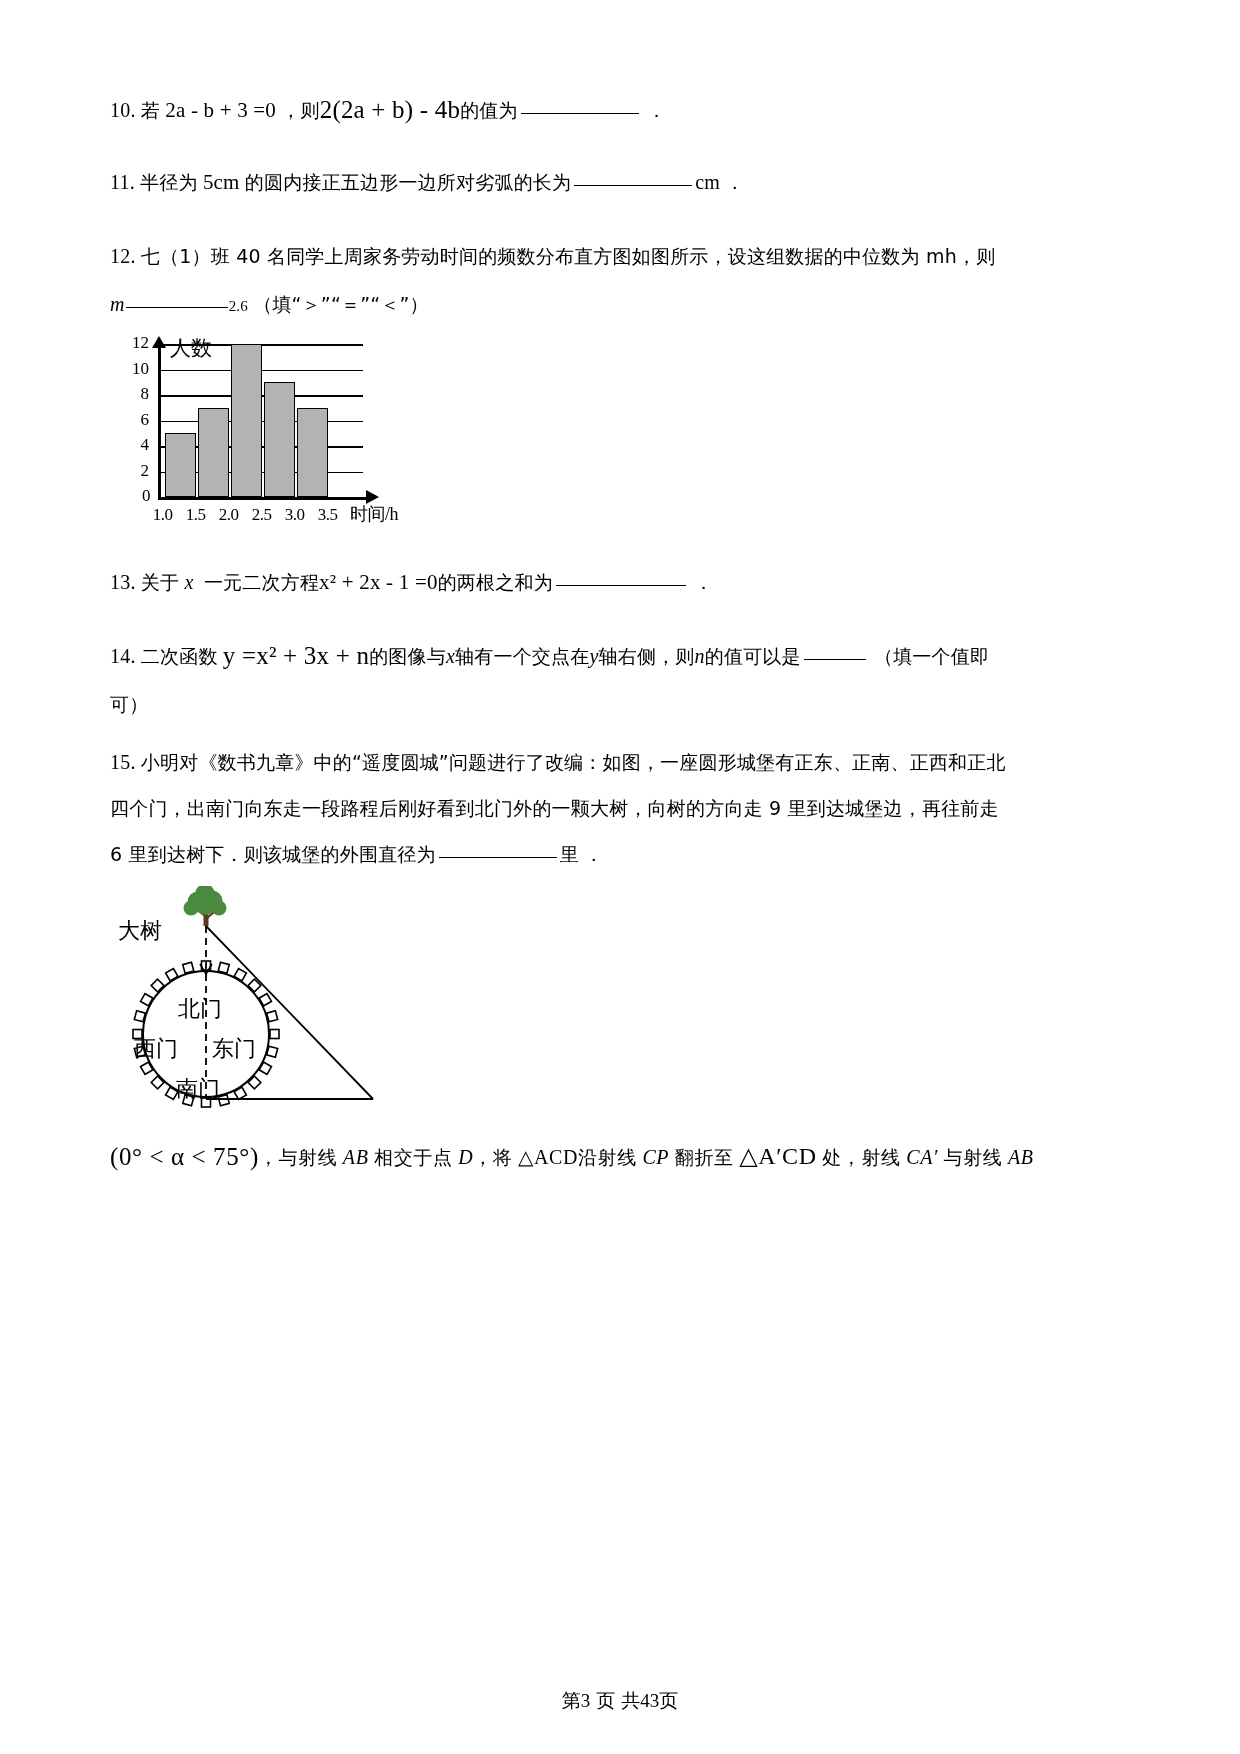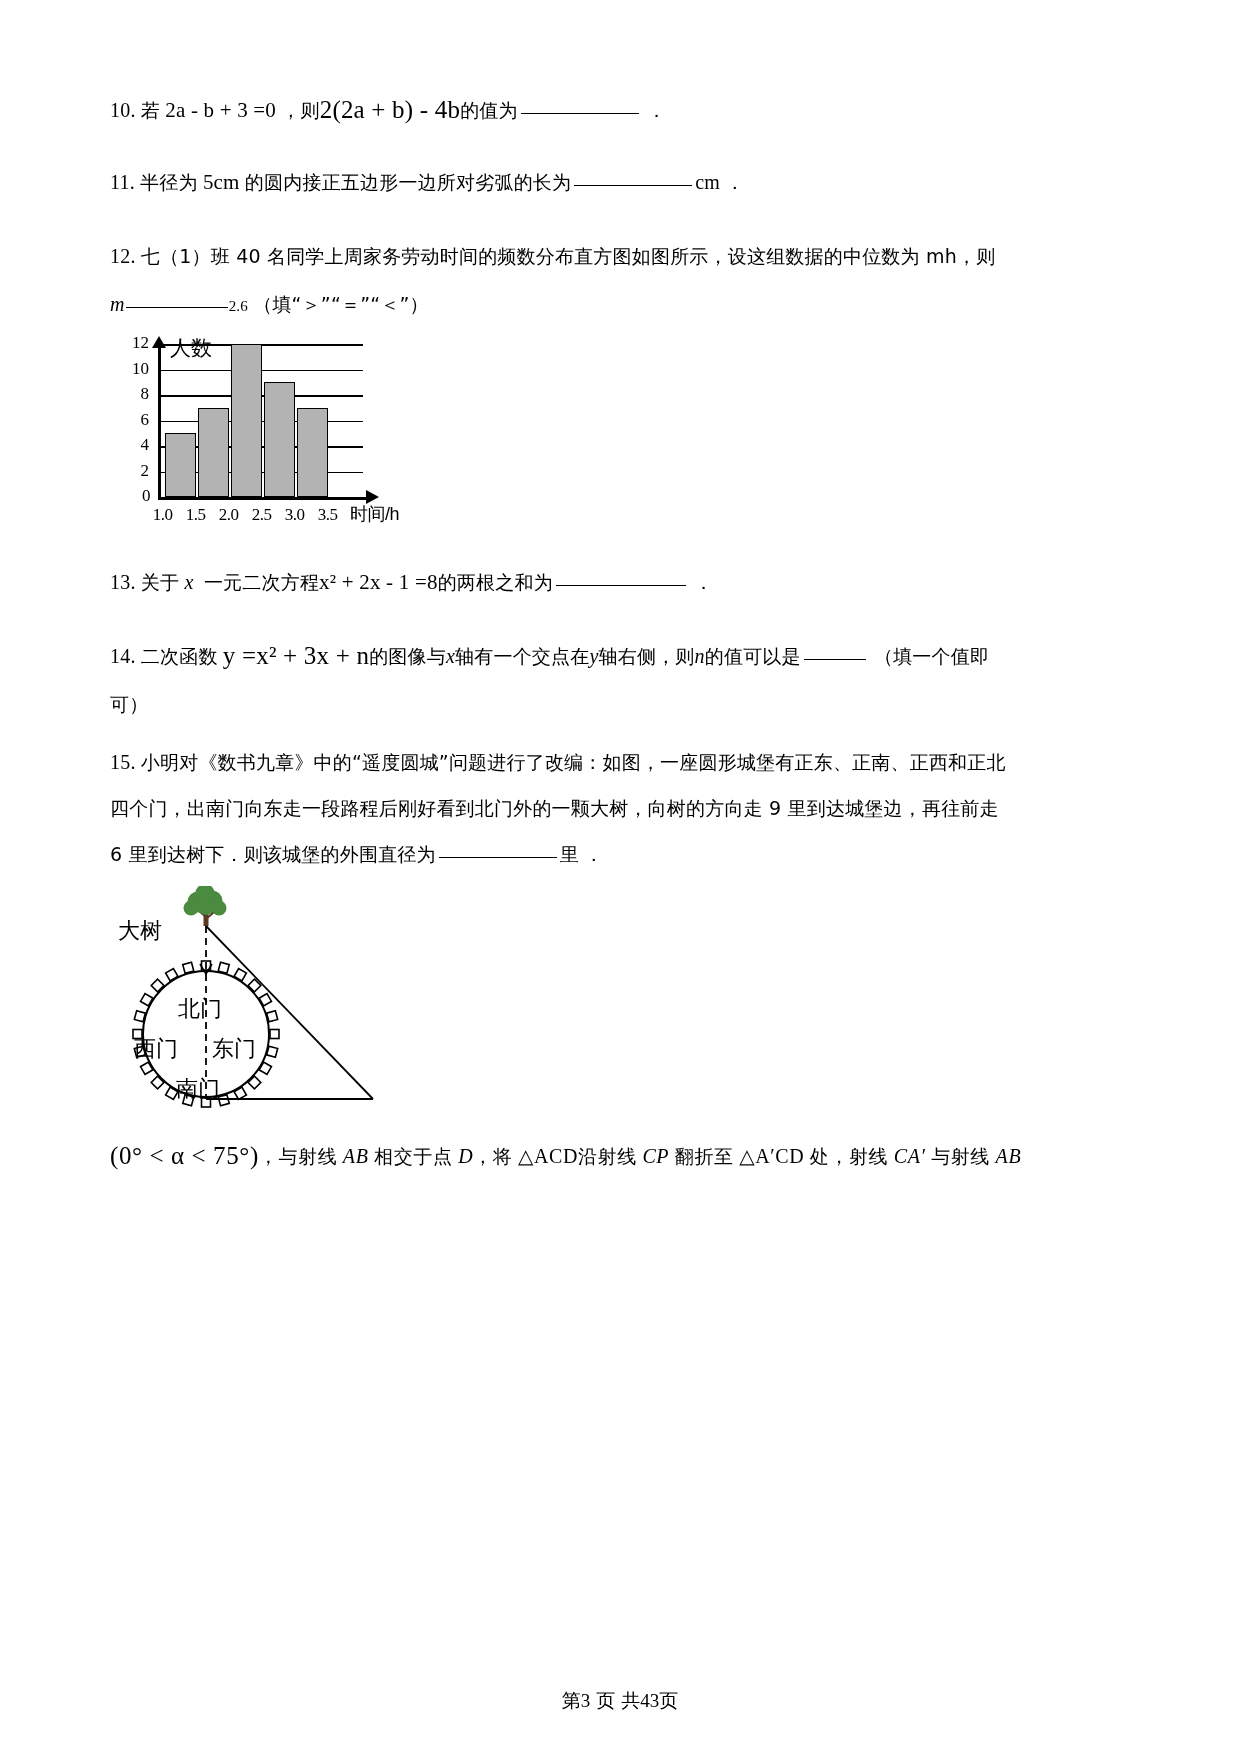--- a/index.html
+++ b/index.html
@@ -54,21 +54,21 @@
   .xaxis { position: absolute; left: 30px; top: 163px; width: 210px; height: 2.5px; background: #000; }
   .xarrow { position: absolute; left: 238px; top: 156px; width: 0; height: 0;
             border-top: 7px solid transparent; border-bottom: 7px solid transparent; border-left: 13px solid #000; }
   .gridline { position: absolute; left: 32px; height: 1.6px; background: #000; width: 203px; }
   .ytick { position: absolute; right: 7px; font-family: "Liberation Serif", serif; font-size: 17px; text-align: right; width: 26px; }
   .ytick-col { position: absolute; left: 0px; top: 0; width: 28px; height: 170px; }
   .bars { position: absolute; left: 37px; top: 10px; width: 200px; height: 153px; }
   .bar { position: absolute; bottom: 0; width: 31px; background: #b3b3b3; border: 1.8px solid #000; box-sizing: border-box; }
   .xticklabels { position: absolute; left: 18px; top: 168px; font-family: "Liberation Serif", serif; font-size: 17px; white-space: nowrap; letter-spacing: -0.5px; }
   .xticklabels span { display: inline-block; width: 33px; text-align: center; }
-  .xaxis-title { font-family: Liberation Sans, sans-serif; font-size: 18px; padding-left: 6px; }
+  .xaxis-title { font-family: Liberation Serif, serif; font-size: 18px; padding-left: 6px; }
   .zerolabel { position: absolute; left: 14px; top: 152px; font-family: "Liberation Serif", serif; font-size: 17px; }
 
   
   .castle-wrap { position: relative; width: 320px; height: 240px; margin: 10px 0 8px 10px; }
   .castle-label { position: absolute; font-family: "DejaVu Sans", sans-serif; font-size: 22px; }
 
   
   .footer {
     position: absolute;
     left: 0; top: 1688px;
@@ -151,21 +151,21 @@
           <span id="xt0">1.0</span><span id="xt1">1.5</span><span id="xt2">2.0</span><span id="xt3">2.5</span><span id="xt4">3.0</span><span id="xt5">3.5</span><span class="xaxis-title" style="width:auto">时间/h</span>
         </div>
 
       </div>
     </div>
 
     <div class="q" style="margin-top:26px">
       <span class="num">13.</span>
       <span class="cn">关于</span>
       <i class="v" style="font-size:20px">x</i>
-      &nbsp;<span class="cn">一元二次方程</span><span class="mt" style="font-size:21px">x² + 2x - 1 =8</span><span class="cn">的两根之和为</span><span class="blank-l"></span>
+      &nbsp;<span class="cn">一元二次方程</span><span class="mt" style="font-size:21px">x² + 2x - 1 =0</span><span class="cn">的两根之和为</span><span class="blank-l"></span>
       <span class="cn">．</span>
     </div>
 
     <div class="q" style="margin-top:30px; margin-bottom:4px">
       <span class="num">14.</span>
       <span class="cn">二次函数</span>
       <span class="big mt">y =x² + 3x + n</span><span class="cn">的图像与</span><i class="v" style="font-size:20px">x</i><span class="cn">轴有一个交点在</span><i class="v" style="font-size:20px">y</i><span class="cn">轴右侧，则</span><i class="v" style="font-size:20px">n</i><span class="cn">的值可以是</span><span class="blank-s"></span>
       <span class="cn">（填一个值即</span>
     </div>
     <div class="q" style="margin-bottom:10px">
@@ -244,21 +244,21 @@
 
 
     <div class="q" style="margin-bottom:20px; letter-spacing:0.6px">
       <span class="big mt">(0° &lt; α &lt; 75°)</span><span class="cn">，与射线</span>
       <i class="v" style="font-size:20px">AB</i>
       <span class="cn">相交于点</span>
       <i class="v" style="font-size:20px">D</i><span class="cn">，将</span>
       <span class="mt" style="font-size:20px">△ACD</span><span class="cn">沿射线</span>
       <i class="v" style="font-size:20px">CP</i>
       <span class="cn">翻折至</span>
-      <span class="mt" style="font-size:20px">△A′CD</span>
+      <span class="mt" style="font-size:24px">△A′CD</span>
       <span class="cn">处，射线</span>
       <i class="v" style="font-size:20px">CA′</i>
       <span class="cn">与射线</span>
       <i class="v" style="font-size:20px">AB</i>
     </div>
 
 
   </div>
 
   <div class="footer">

